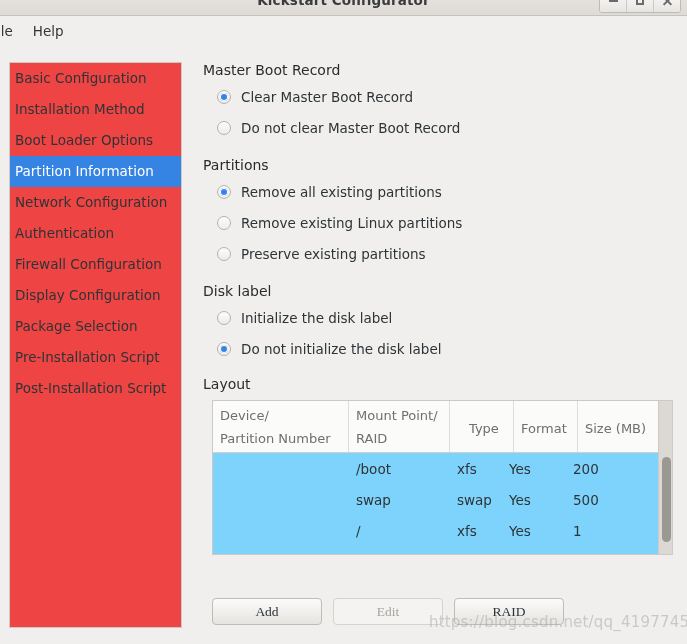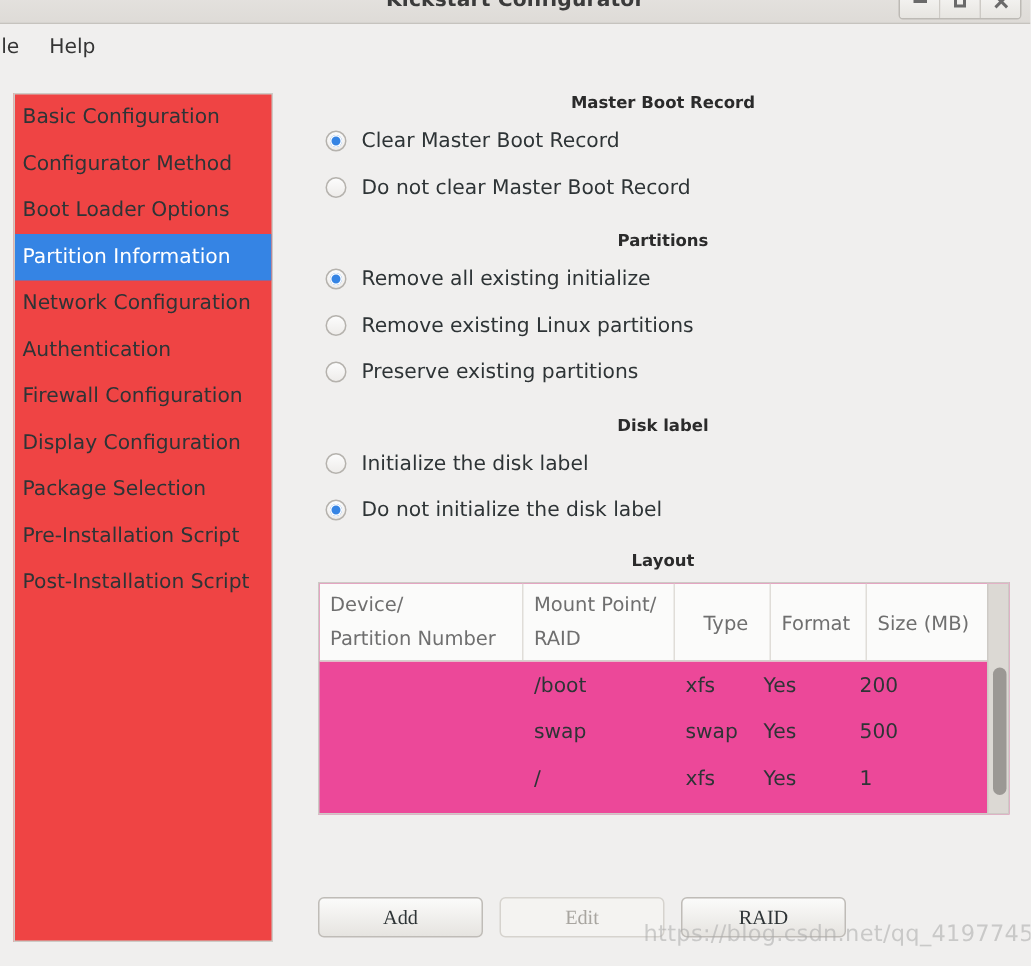--- a/index.html
+++ b/index.html
@@ -126,25 +126,24 @@
 
   
   .content {
     position: absolute;
     left: 203px;
     top: 62px;
     width: 478px;
     height: 578px;
   }
   .group-title {
-    font-size: 11px;
-    font-weight: bold;
+    font-size: 14px;
+    font-weight: normal;
     color: #2b2b2b;
     margin: 0 0 8px 0;
-    text-align: center;
   }
   .radio-row {
     display: flex;
     align-items: center;
     height: 22px;
     margin: 0 0 9px 14px;
     cursor: default;
   }
   .radio {
     width: 14px;
@@ -176,21 +175,21 @@
   .sec { margin-bottom: 16px; }
   .sec-mbr  { margin-bottom: 18px; }
   .sec-part { margin-bottom: 18px; }
   .sec-disk { margin-bottom: 16px; }
 
   
   .table-wrap {
     position: relative;
     width: 461px;
     height: 155px;
-    background: #ec4899;
+    background: #7dd3fc;
     border: 1px solid #cdcac5;
     box-sizing: border-box;
     overflow: hidden;
     margin-left: 9px;
   }
   .thead {
     display: flex;
     height: 52px;
     background: #fbfbfa;
     border-bottom: 1px solid #d4d1cc;
@@ -312,21 +311,21 @@
   </div>
 </div>
 
 <div class="menubar">
   <div class="menu-item clipped">ile</div>
   <div class="menu-item">Help</div>
 </div>
 
 <div class="sidebar">
   <div class="side-item">Basic Configuration</div>
-  <div class="side-item">Configurator Method</div>
+  <div class="side-item">Installation Method</div>
   <div class="side-item">Boot Loader Options</div>
   <div class="side-item selected">Partition Information</div>
   <div class="side-item">Network Configuration</div>
   <div class="side-item">Authentication</div>
   <div class="side-item">Firewall Configuration</div>
   <div class="side-item">Display Configuration</div>
   <div class="side-item">Package Selection</div>
   <div class="side-item">Pre-Installation Script</div>
   <div class="side-item">Post-Installation Script</div>
 </div>
@@ -342,21 +341,21 @@
     <div class="radio-row">
       <span class="radio"></span>
       <span class="radio-label">Do not clear Master Boot Record</span>
     </div>
   </div>
 
   <div class="sec sec-part">
     <div class="group-title">Partitions</div>
     <div class="radio-row">
       <span class="radio on"></span>
-      <span class="radio-label">Remove all existing initialize</span>
+      <span class="radio-label">Remove all existing partitions</span>
     </div>
     <div class="radio-row">
       <span class="radio"></span>
       <span class="radio-label">Remove existing Linux partitions</span>
     </div>
     <div class="radio-row">
       <span class="radio"></span>
       <span class="radio-label">Preserve existing partitions</span>
     </div>
   </div>

